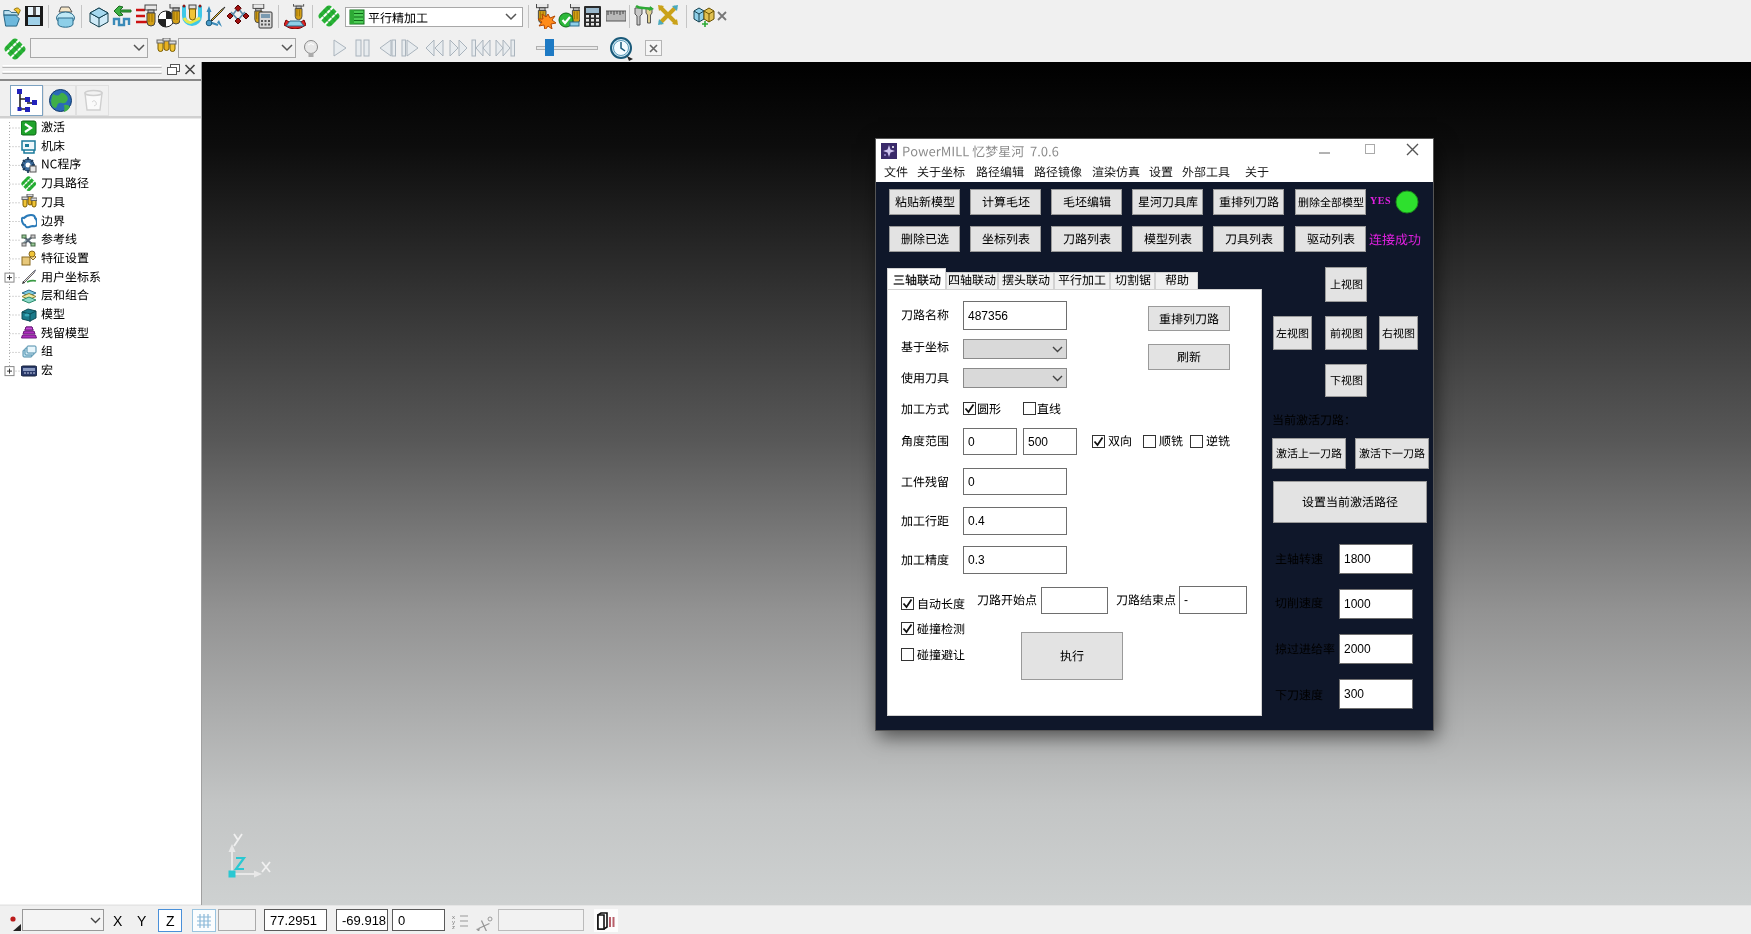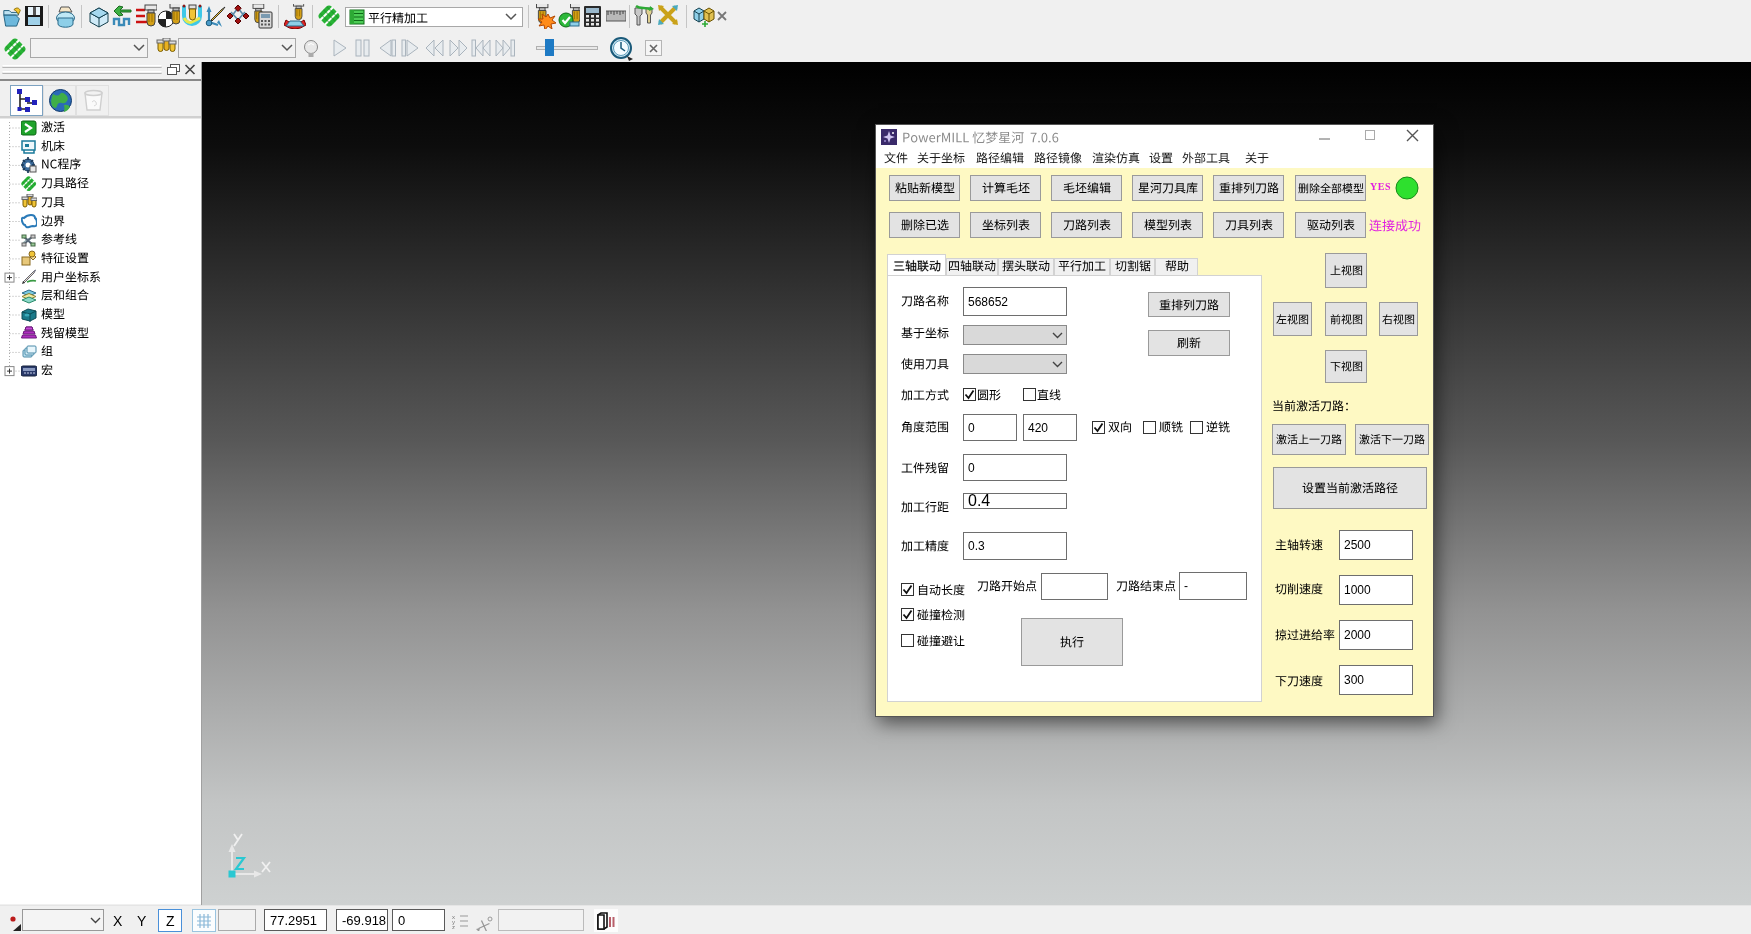--- a/index.html
+++ b/index.html
@@ -5,21 +5,21 @@
 body{font-family:"Liberation Sans",sans-serif;background:#f0f0f0;position:relative}
 .tx{position:absolute;overflow:visible}
 .vsep{position:absolute;top:5px;width:1px;height:23px;background:#c5c5c5}
 .ico{position:absolute}
 #lp{position:absolute;left:0;top:62px;width:202px;height:843px;background:#f0f0f0;border-right:1px solid #a0a0a0}
 .groove{position:absolute;left:2px;width:160px;height:3px;border-top:1px solid #fff;border-bottom:1px solid #b5b5b5;border-radius:2px}
 #lptools{position:absolute;left:0;top:17px;width:201px;height:39px;background:#f0f0f0;border-bottom:2px solid #d0d0d0;border-top:2px solid #888}
 .lpbtn{position:absolute;top:4px;width:33px;height:31px;background:#f0f0f0}
 #tree{position:absolute;left:0;top:56px;width:201px;height:786px;background:#fff;border-top:1px solid #e8e8e8}
 #vp{position:absolute;left:202px;top:62px;width:1549px;height:843px;background:linear-gradient(to bottom,#000 0%,#0d0d0d 10%,#585858 45%,#929292 65%,#c3c5c5 88%,#ced1d1 100%)}
-#dlg{position:absolute;left:875px;top:124px;width:559px;height:593px;background:#fef9c3;border:1px solid #555;box-shadow:3px 6px 18px rgba(0,0,0,.55)}
+#dlg{position:absolute;left:875px;top:138px;width:559px;height:593px;background:#0f172a;border:1px solid #555;box-shadow:3px 6px 18px rgba(0,0,0,.55)}
 #dtitle{position:absolute;left:0;top:0;width:557px;height:22px;background:#fff}
 #dmenu{position:absolute;left:0;top:22px;width:557px;height:21px;background:#fff}
 .btn{position:absolute;background:#e3e3e3;border:1px solid #9a9a9a}
 .tbx{position:absolute;background:#fff;border:1px solid #6e6e6e;font-size:12px;color:#000;line-height:1}
 .tbx span{position:absolute;left:4px;top:50%;transform:translateY(-50%)}
 .cb{position:absolute;width:13px;height:13px;background:#fff;border:1px solid #333}
 #page{position:absolute;left:11px;top:150px;width:375px;height:427px;background:#fff;border:1px solid #d2d2d2}
 #sb{position:absolute;left:0;top:905px;width:1751px;height:29px;background:#f0f0f0;border-top:1px solid #e5e5e5}
 .sbx{position:absolute;top:3px;height:22px;background:#fff;border:1px solid #5a5a5a;font-size:13px;color:#000}
 .sbx span{position:absolute;left:5px;top:3px}
@@ -813,21 +813,21 @@
     <div id="page"></div>
     <svg class="tx" style="left:25.0px;top:169.0px" width="50" height="16">
       <g fill="#000" transform="translate(0,11.40) scale(0.012000,-0.012000)">
         <use href="#u5200" x="0"></use>
         <use href="#u8DEF" x="1000"></use>
         <use href="#u540D" x="2000"></use>
         <use href="#u79F0" x="3000"></use>
       </g>
     </svg>
     <div class="tbx" style="left:87px;top:162px;width:104px;height:29px;font-size:12px">
-      <span>568652</span>
+      <span>487356</span>
     </div>
     <svg class="tx" style="left:25.0px;top:201.0px" width="50" height="16">
       <g fill="#000" transform="translate(0,11.40) scale(0.012000,-0.012000)">
         <use href="#u57FA" x="0"></use>
         <use href="#u4E8E" x="1000"></use>
         <use href="#u5750" x="2000"></use>
         <use href="#u6807" x="3000"></use>
       </g>
     </svg>
     <div class="tbx" style="left:87px;top:200px;width:104px;height:20px;background:#d9d9d9;border-color:#8a8a8a"></div>
@@ -876,21 +876,21 @@
         <use href="#u89D2" x="0"></use>
         <use href="#u5EA6" x="1000"></use>
         <use href="#u8303" x="2000"></use>
         <use href="#u56F4" x="3000"></use>
       </g>
     </svg>
     <div class="tbx" style="left:87px;top:289px;width:54px;height:27px;font-size:12px">
       <span>0</span>
     </div>
     <div class="tbx" style="left:147px;top:289px;width:54px;height:27px;font-size:12px">
-      <span>420</span>
+      <span>500</span>
     </div>
     <div class="cb" style="left:216px;top:296px"></div>
     <svg class="ico" style="left:216px;top:296px" width="13" height="13">
       <path d="M2.5 6.5l3 3.5 5-7.5" stroke="#111" stroke-width="1.8" fill="none"></path>
     </svg>
     <svg class="tx" style="left:232.0px;top:295.0px" width="26" height="16">
       <g fill="#000" transform="translate(0,11.40) scale(0.012000,-0.012000)">
         <use href="#u53CC" x="0"></use>
         <use href="#u5411" x="1000"></use>
       </g>
@@ -921,21 +921,21 @@
       <span>0</span>
     </div>
     <svg class="tx" style="left:25.0px;top:375.0px" width="50" height="16">
       <g fill="#000" transform="translate(0,11.40) scale(0.012000,-0.012000)">
         <use href="#u52A0" x="0"></use>
         <use href="#u5DE5" x="1000"></use>
         <use href="#u884C" x="2000"></use>
         <use href="#u8DDD" x="3000"></use>
       </g>
     </svg>
-    <div class="tbx" style="left:87px;top:368px;width:104px;height:16px;font-size:16px">
+    <div class="tbx" style="left:87px;top:368px;width:104px;height:28px;font-size:12px">
       <span>0.4</span>
     </div>
     <svg class="tx" style="left:25.0px;top:414.0px" width="50" height="16">
       <g fill="#000" transform="translate(0,11.40) scale(0.012000,-0.012000)">
         <use href="#u52A0" x="0"></use>
         <use href="#u5DE5" x="1000"></use>
         <use href="#u7CBE" x="2000"></use>
         <use href="#u5EA6" x="3000"></use>
       </g>
     </svg>
@@ -1109,21 +1109,21 @@
     </svg>
     <svg class="tx" style="left:399.0px;top:413.0px" width="50" height="16">
       <g fill="#000" transform="translate(0,11.40) scale(0.012000,-0.012000)">
         <use href="#u4E3B" x="0"></use>
         <use href="#u8F74" x="1000"></use>
         <use href="#u8F6C" x="2000"></use>
         <use href="#u901F" x="3000"></use>
       </g>
     </svg>
     <div class="tbx" style="left:463px;top:405px;width:74px;height:30px;font-size:12px">
-      <span>2500</span>
+      <span>1800</span>
     </div>
     <svg class="tx" style="left:399.0px;top:457.0px" width="50" height="16">
       <g fill="#000" transform="translate(0,11.40) scale(0.012000,-0.012000)">
         <use href="#u5207" x="0"></use>
         <use href="#u524A" x="1000"></use>
         <use href="#u901F" x="2000"></use>
         <use href="#u5EA6" x="3000"></use>
       </g>
     </svg>
     <div class="tbx" style="left:463px;top:450px;width:74px;height:30px;font-size:12px">

